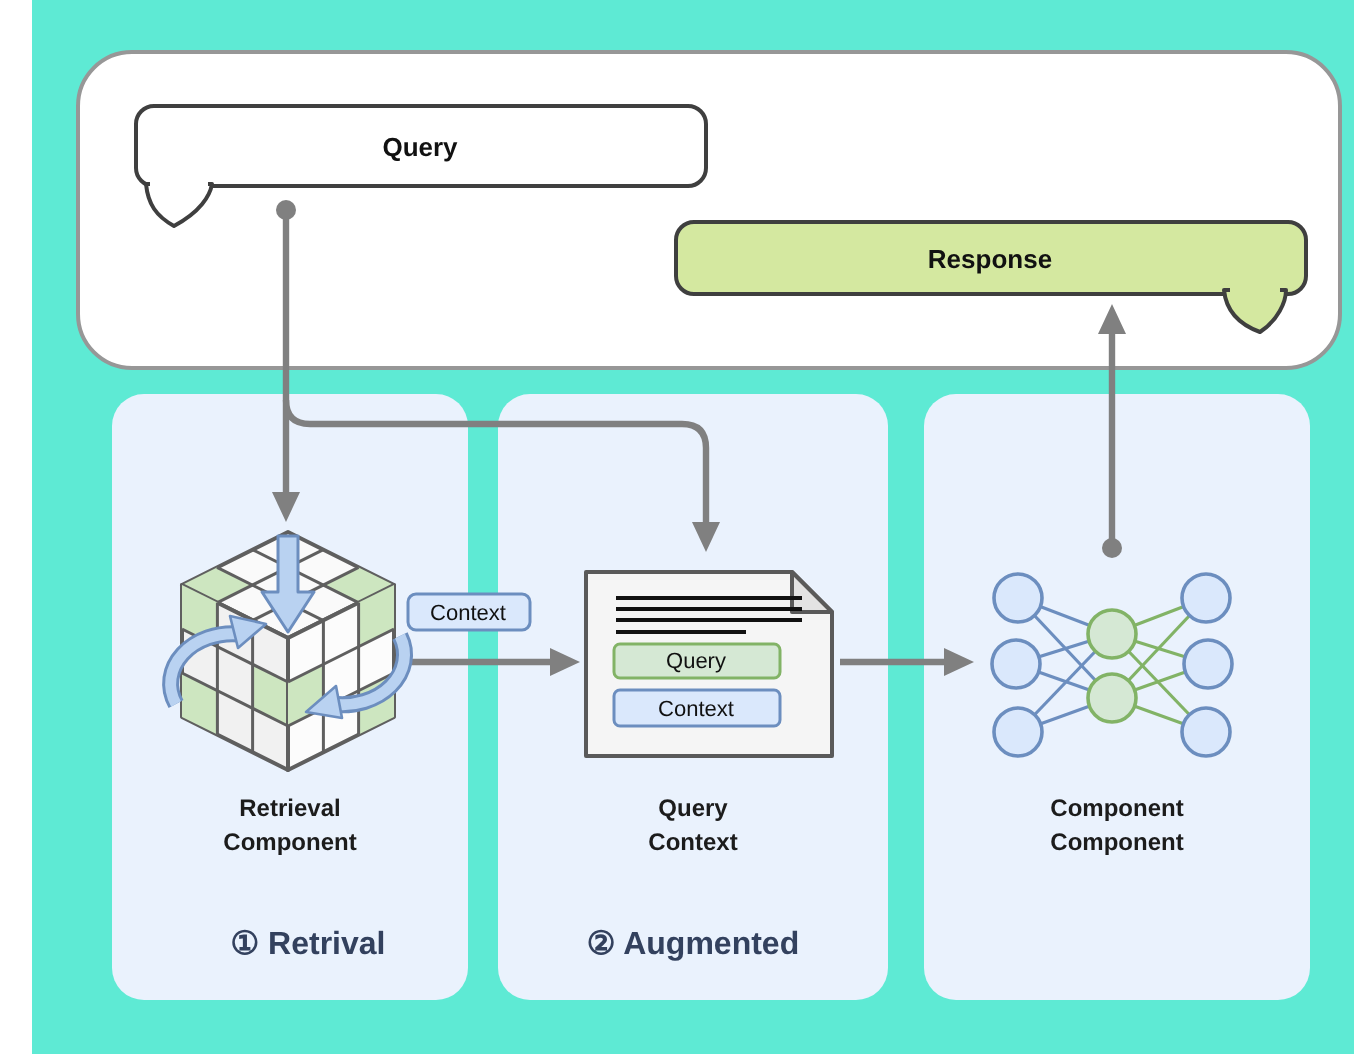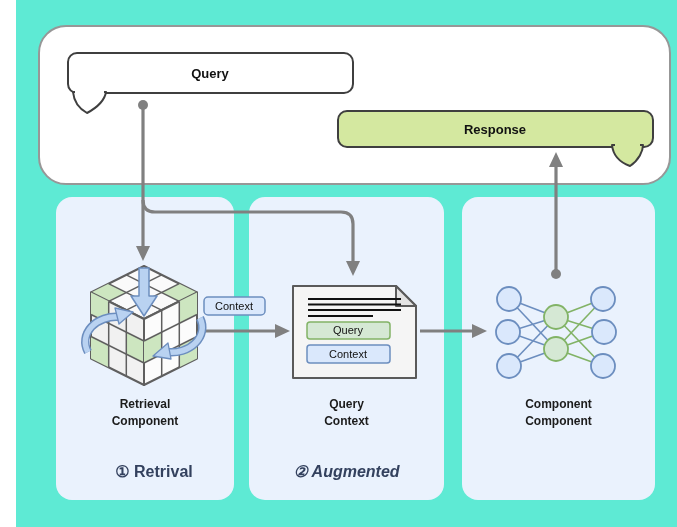--- a/index.html
+++ b/index.html
@@ -25,21 +25,21 @@
   }
   .comp-label.c1{left:40px;width:178px;}
   .comp-label.c2{left:233px;width:195px;}
   .comp-label.c3{left:446px;width:193px;}
 
   .step-label{
     position:absolute;top:462px;text-align:center;
     font-size:16px;font-weight:700;color:#33415e;
   }
   .step-label.s1{left:40px;width:196px;}
-  .step-label.s2{left:233px;width:195px;font-style:italic;}
+  .step-label.s2{left:233px;width:195px;}
   .step-label.s3{left:446px;width:193px;}
 
   text{font-family:"Liberation Sans", sans-serif;}
   .bubble-text{font-size:13px;font-weight:700;fill:#111111;}
   .chip-text{font-size:11px;fill:#111111;}
 </style>
 </head>
 <body>
 
 <div class="canvas">

